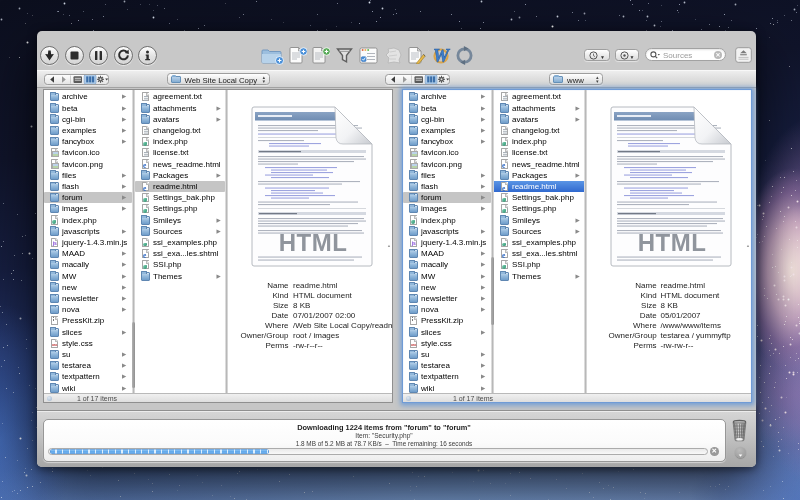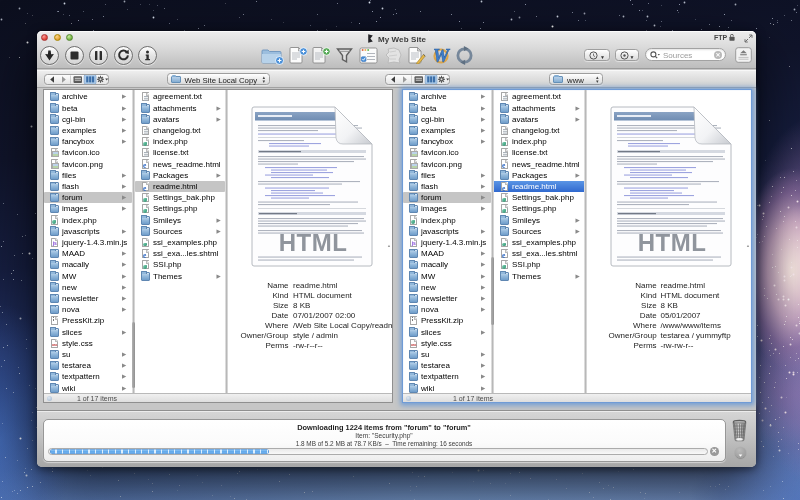--- a/index.html
+++ b/index.html
@@ -93,35 +93,20 @@
 color:#fff;font-size:6.5px;line-height:8.6px;text-align:center;font-weight:bold}
 #trash{position:absolute;right:8px;top:8px}
 #dcirc{position:absolute;right:10.5px;top:36px;width:11px;height:11px;border-radius:50%;
 background:radial-gradient(circle at 40% 30%,#bababa,#949494);box-shadow:0 0.5px 1px rgba(0,0,0,.35)}
 .tbico{position:absolute;top:15px}
 </style></head><body>
 <div id="desk"></div>
 <div id="st1"></div>
 <div id="st2"></div>
 <div id="win">
-<div id="chrome">
-<div class="tl" id="tlr"></div>
-      <div class="tl" id="tly"></div>
-      <div class="tl" id="tlg"></div>
-<div id="wtitle"><svg width="8" height="9" viewBox="0 0 8 9">
-          <path d="M1.2,0.3 L5.8,1.6 L3.4,4.5 L5.8,7.4 L1.2,8.7 Z" fill="#26262a"></path>
-        </svg>My Web Site</div>
-<div id="ftp">FTP <svg width="6" height="7" viewBox="0 0 6 7" style="vertical-align:-1px">
-          <rect x="0.4" y="2.8" width="5.2" height="3.9" rx="0.7" fill="#555"></rect>
-          <path d="M1.5,2.8 V1.7 A1.4,1.4 0 0 1 4.3,1.7 V2.3" fill="none" stroke="#555" stroke-width="0.9"></path>
-        </svg></div>
-<div id="zooma"><svg width="9" height="9" viewBox="0 0 9 9">
-          <path d="M5.2,1 H8 V3.8 M8,1 L5,4 M3.8,8 H1 V5.2 M1,8 L4,5" stroke="#6e6e6e" stroke-width="1" fill="none"></path>
-        </svg></div>
-</div>
     <div class="cbtn" style="left:3px">
       <svg width="17" height="17" viewBox="0 0 17 17">
         <path d="M8.5,13.6 L4.1,7 L6.9,7.3 L7.3,3.6 L9.7,3.6 L10.1,7.3 L12.9,7 Z" fill="#262626"></path>
       </svg>
     </div>
     <div class="cbtn" style="left:27.5px">
       <svg width="17" height="17" viewBox="0 0 17 17">
         <rect x="4.5" y="4.5" width="8" height="8" rx="1" fill="#2d2d2d"></rect>
       </svg>
     </div>
@@ -584,21 +569,21 @@
           <div class="dv" style="top:191.3px;left:66px">readme.html</div>
 <div class="dl" style="top:201.3px;right:103.5px">Kind</div>
           <div class="dv" style="top:201.3px;left:66px">HTML document</div>
 <div class="dl" style="top:211.3px;right:103.5px">Size</div>
           <div class="dv" style="top:211.3px;left:66px">8 KB</div>
 <div class="dl" style="top:221.3px;right:103.5px">Date</div>
           <div class="dv" style="top:221.3px;left:66px">07/01/2007 02:00</div>
 <div class="dl" style="top:231.3px;right:103.5px">Where</div>
           <div class="dv" style="top:231.3px;left:66px">/Web Site Local Copy/readme</div>
 <div class="dl" style="top:241.3px;right:103.5px">Owner/Group</div>
-          <div class="dv" style="top:241.3px;left:66px">style / admin</div>
+          <div class="dv" style="top:241.3px;left:66px">root / images</div>
 <div class="dl" style="top:251.3px;right:103.5px">Perms</div>
           <div class="dv" style="top:251.3px;left:66px">-rw-r--r--</div>
 <div class="sv">▲</div>
 </div>
 <div class="pstat">
           <span class="knob"></span>
           <span style="position:absolute;left:33px;top:0.5px">1 of 17 items</span>
         </div>
 </div>
       <div class="pane ring" style="left:365px">

